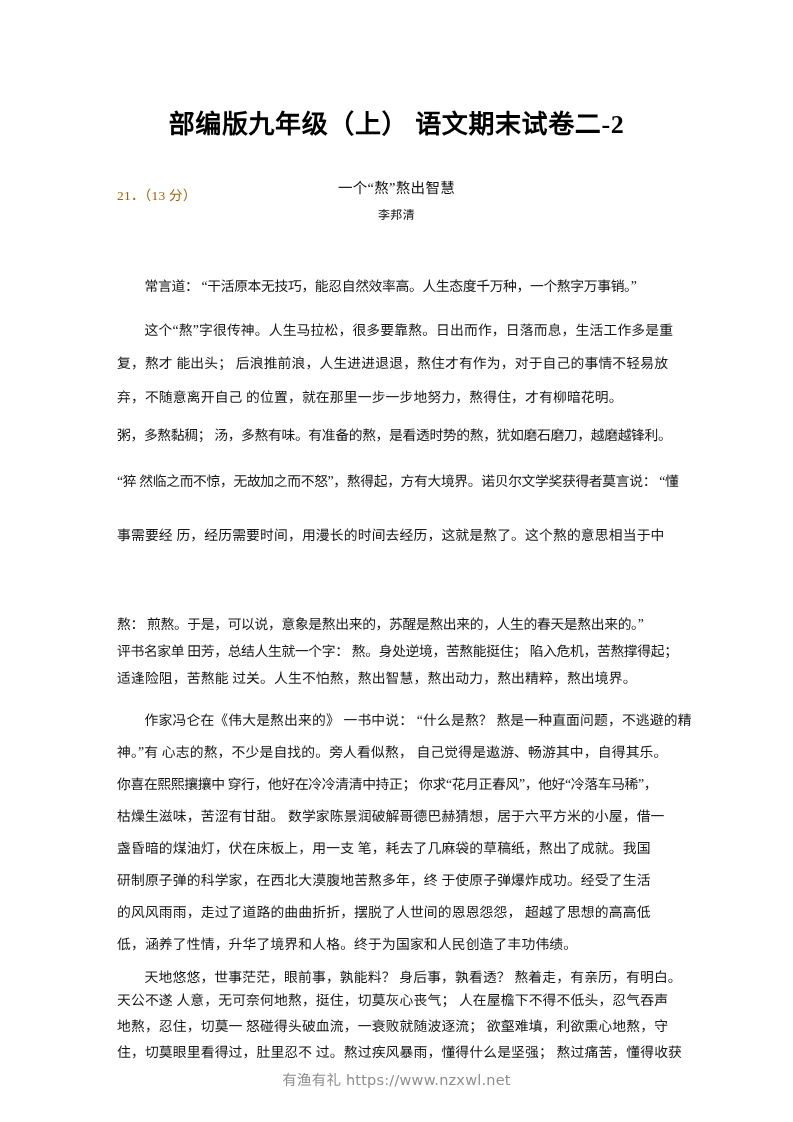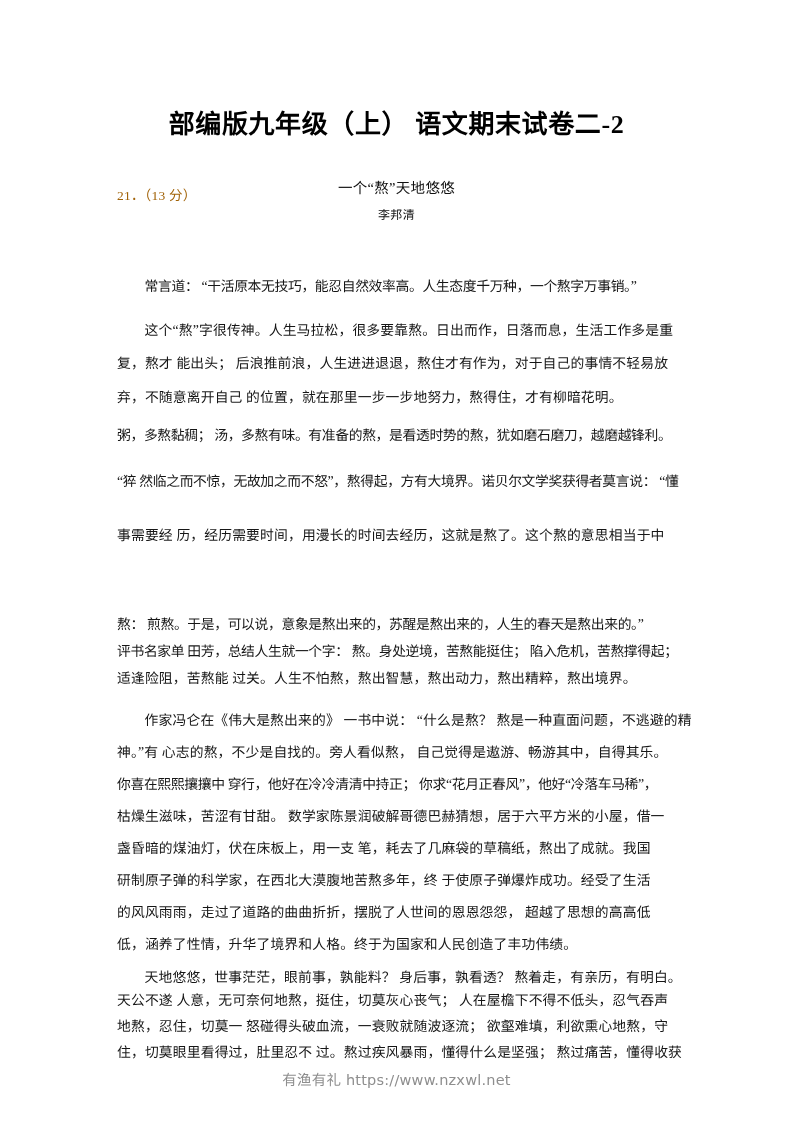--- a/index.html
+++ b/index.html
@@ -103,21 +103,21 @@
 </style>
 </head>
 <body>
 
 <div class="page">
 
   <div class="doc-title">部编版九年级（上） 语文期末试卷二-2</div>
 
   <div class="q-number">21．（13 分）</div>
 
-  <div class="article-subtitle">一个“熬”天地悠悠</div>
+  <div class="article-subtitle">一个“熬”熬出智慧</div>
 
   <div class="article-author">李邦清</div>
 
   <div class="ln tight" style="top: 233px; text-indent: 2em;">常言道： “干活原本无技巧，能忍自然效率高。人生态度千万种，一个熬字万事销。”</div>
 
   <div class="ln" style="top: 277px; text-indent: 2em;">这个“熬”字很传神。人生马拉松，很多要靠熬。日出而作，日落而息，生活工作多是重</div>
   <div class="ln" style="top:310px;">复，熬才 能出头； 后浪推前浪，人生进进退退，熬住才有作为，对于自己的事情不轻易放</div>
   <div class="ln" style="top:344px;">弃，不随意离开自己 的位置，就在那里一步一步地努力，熬得住，才有柳暗花明。</div>
 
   <div class="ln tight" style="top:382px;">粥，多熬黏稠； 汤，多熬有味。有准备的熬，是看透时势的熬，犹如磨石磨刀，越磨越锋利。</div>

